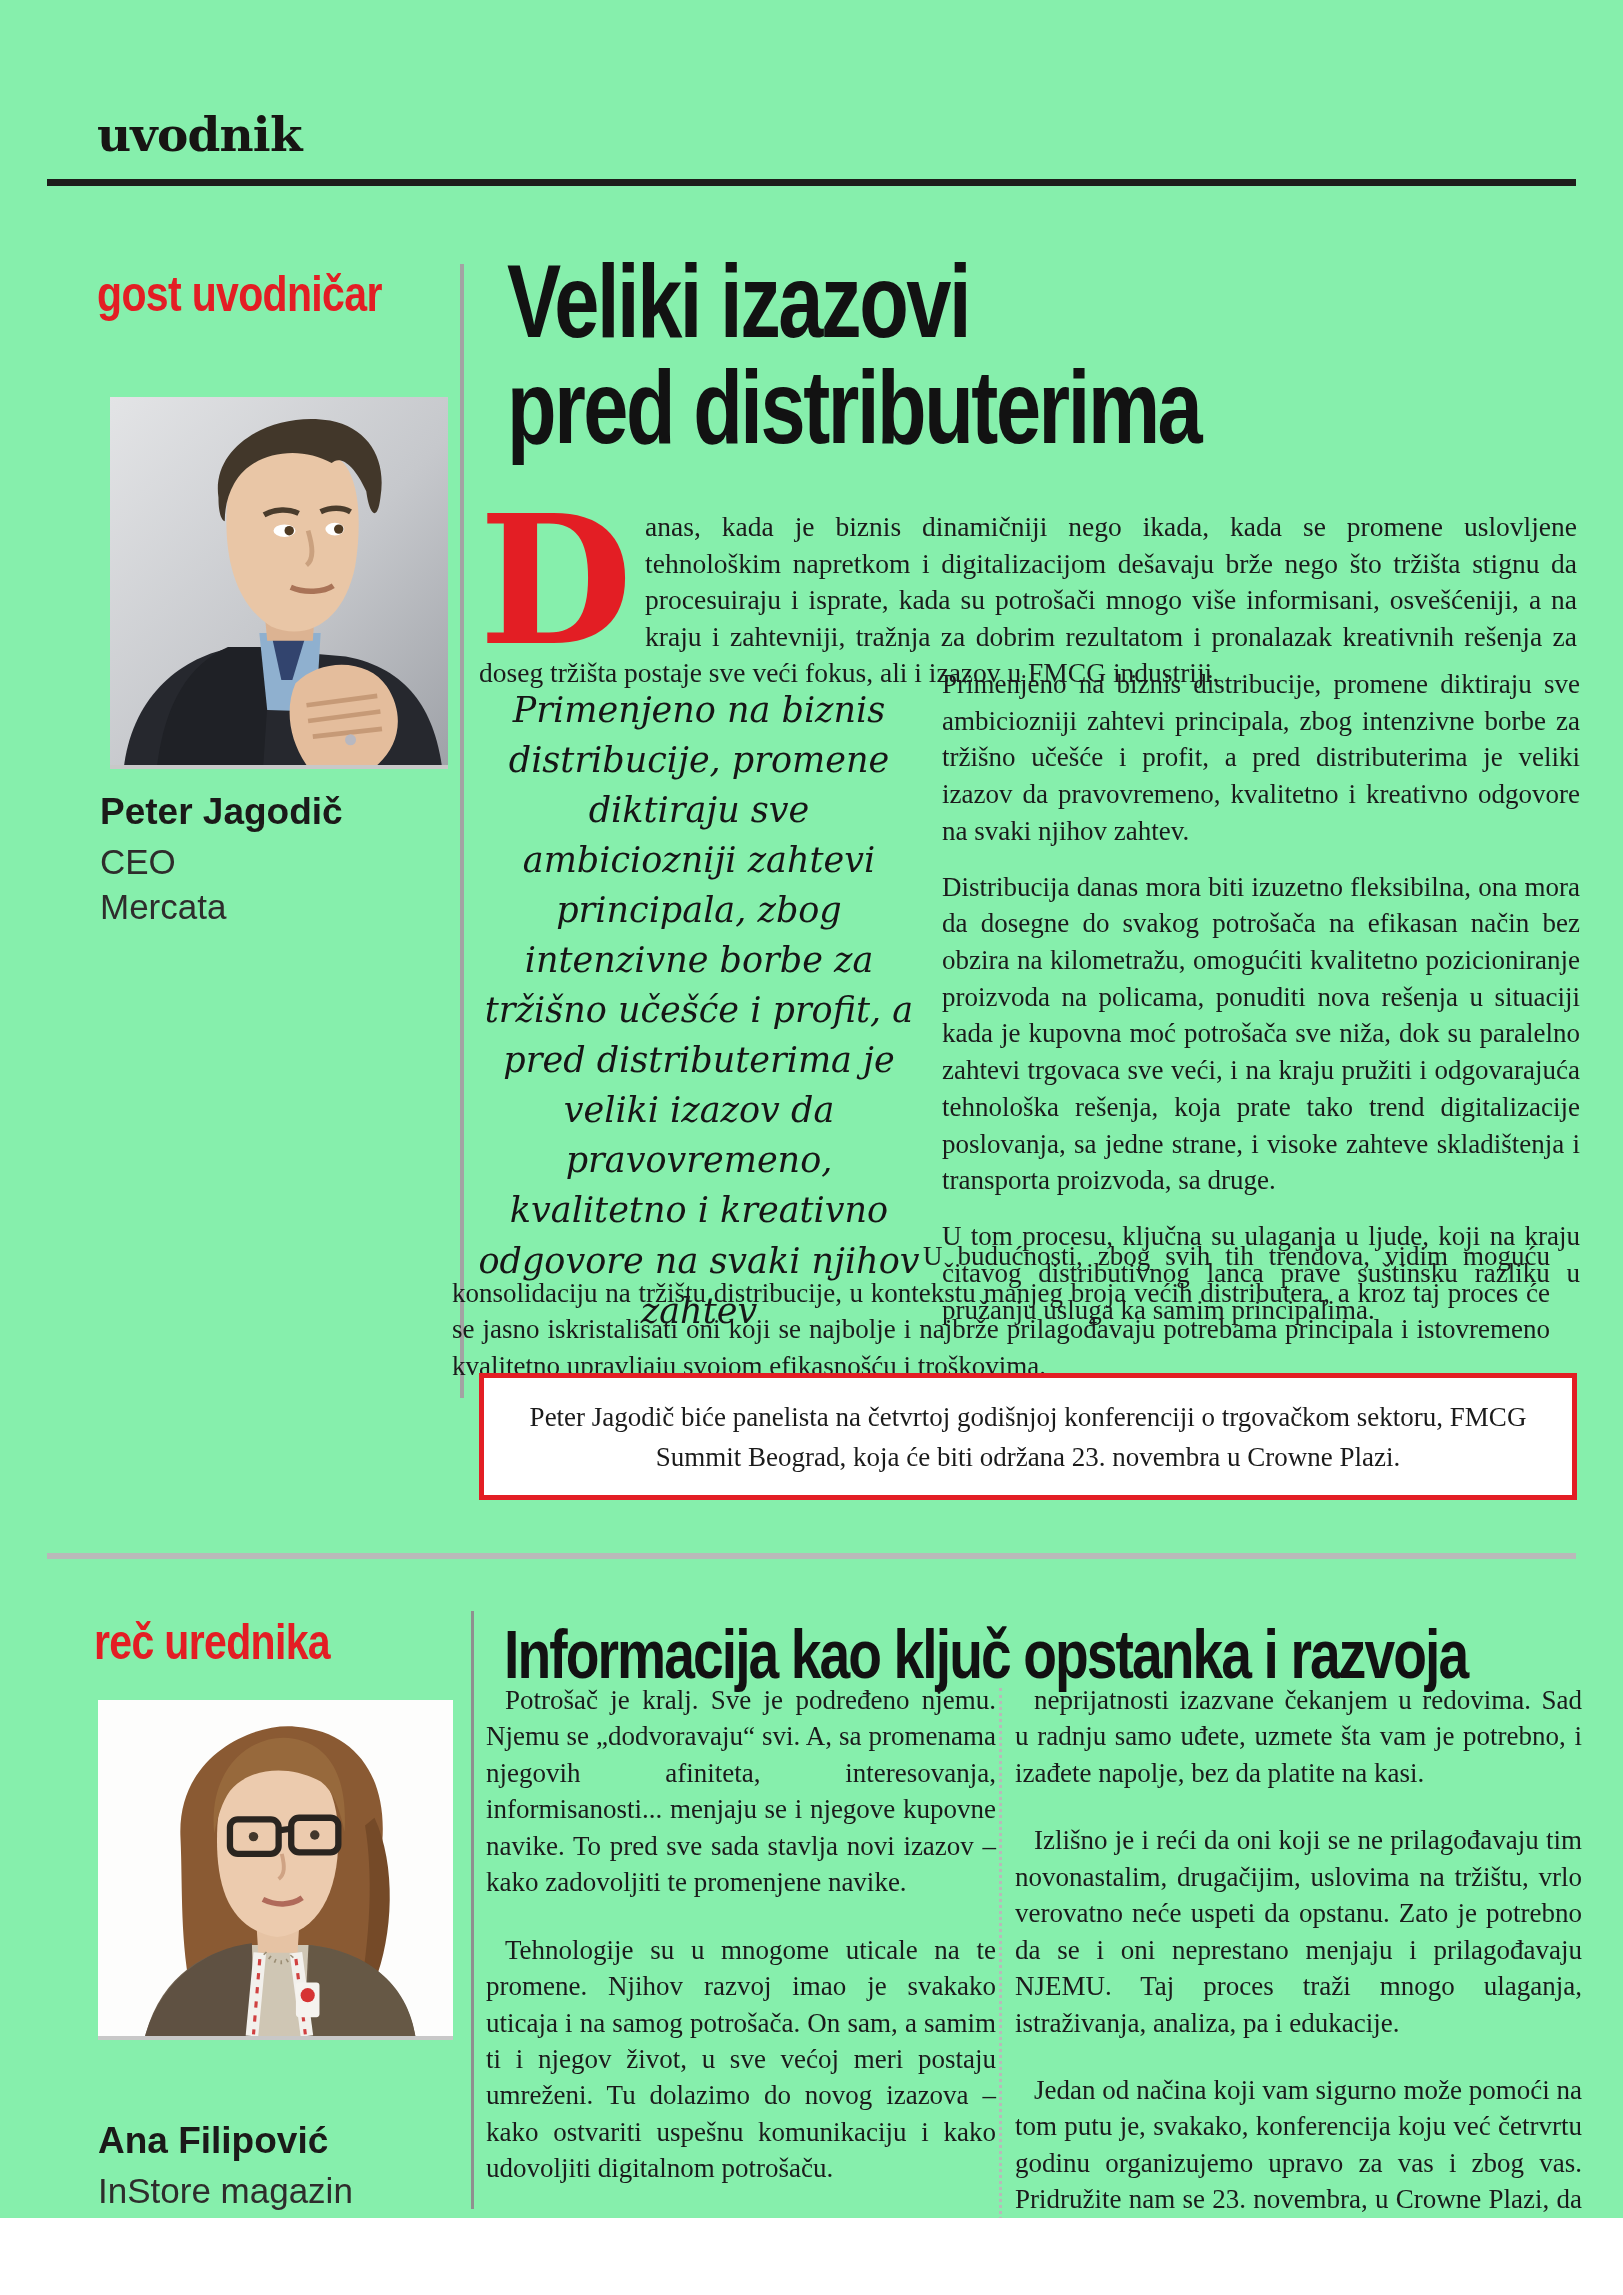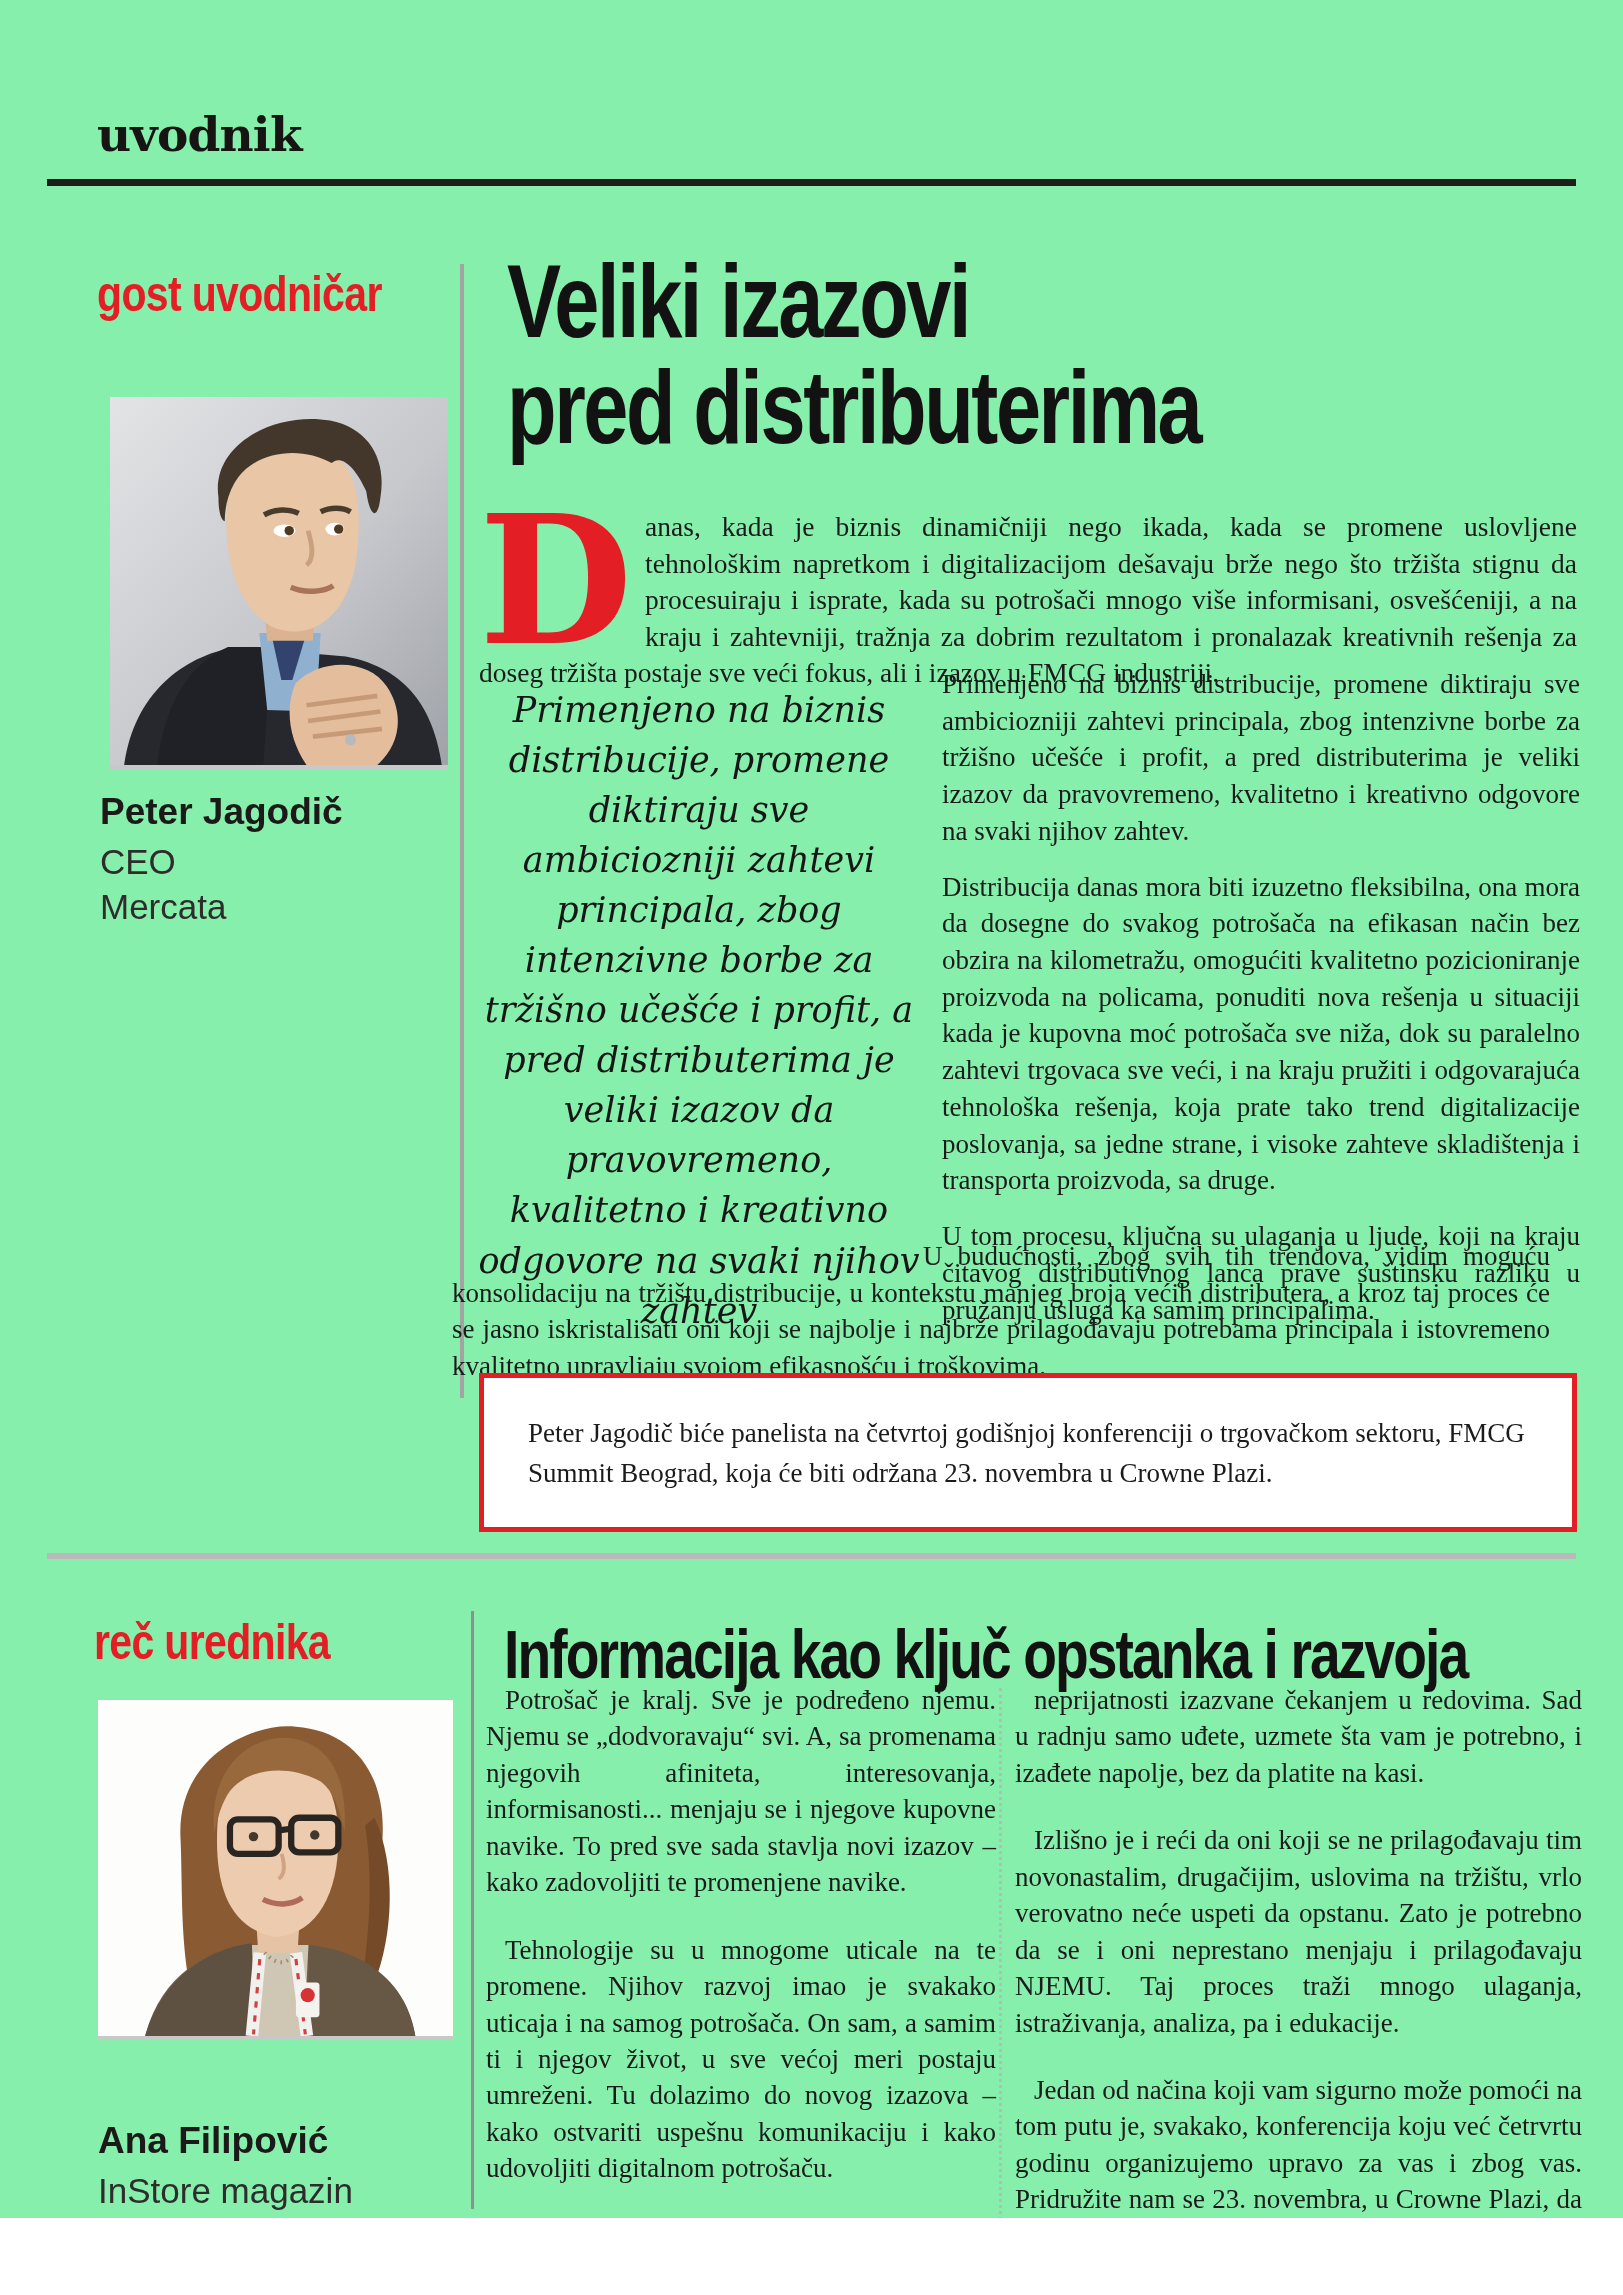--- a/index.html
+++ b/index.html
@@ -46,21 +46,21 @@
   .s1col { position:absolute; left:942px; top:666px; width:638px; font-size:27px;
            line-height:1.36; text-align:justify; }
   .s1col p { margin:0 0 19px 0; }
 
   .closing { position:absolute; left:452px; top:1238px; width:1098px; font-size:27px;
              line-height:1.36; text-align:justify; text-indent:471px; }
 
   .redbox { position:absolute; left:479px; top:1373px; width:1098px; box-sizing:border-box;
             border:5.5px solid #e31e24; padding:20.4px 28px 17.3px 28px; font-size:27px; line-height:1.46;
             background:#fff; }
-  .redbox p { margin:16px; }
+  .redbox p { margin:0;text-align:center; }
 
   .mid-rule { position:absolute; left:47px; top:1553px; width:1529px; height:5.5px; background:#b9b9b9; }
 
   .s2col { position:absolute; font-size:27px; line-height:1.35; text-align:justify; }
   .s2col p { margin:0 0 31px 0; text-indent:19px; }
   .s2col1 { left:486px; top:1682px; width:510px; }
   .s2col2 { left:1015px; top:1682px; width:567px; }
   .coldiv { position:absolute; left:999px; top:1688px; height:562px; width:0; border-left:3.1px dotted #b9b9b9; }
 
   .footer-num { position:absolute; left:97px; top:2235px; font-family:"Liberation Sans", sans-serif;

